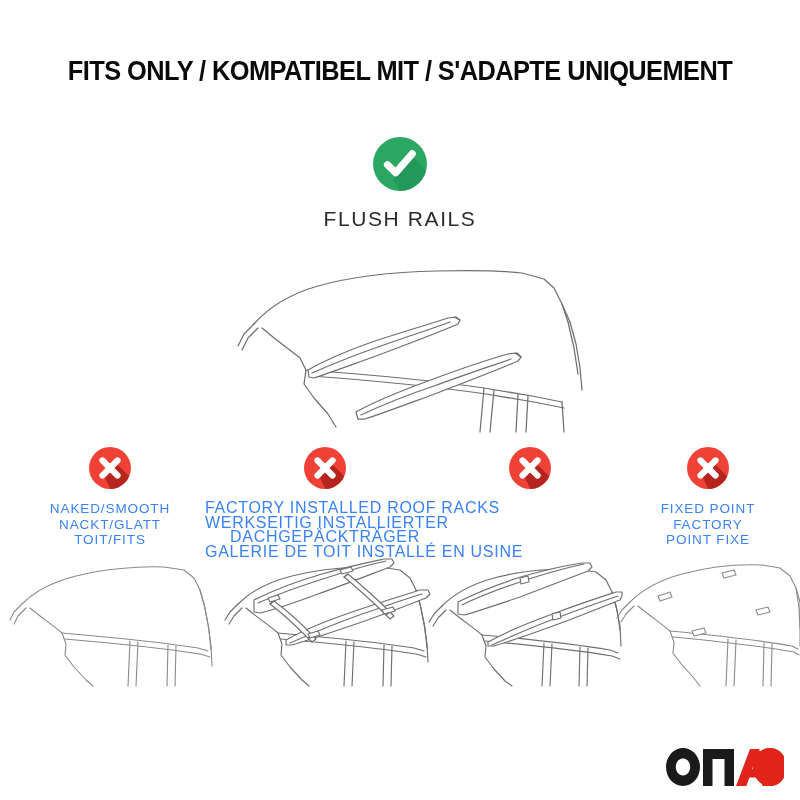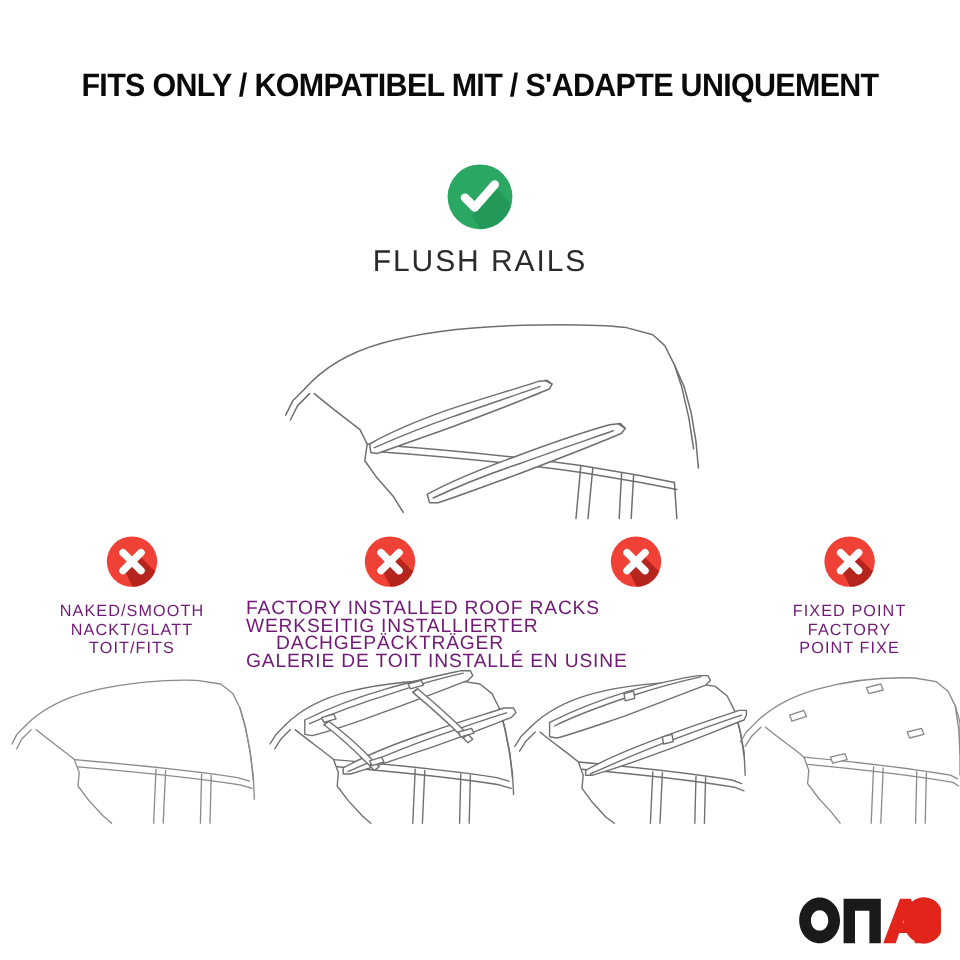--- a/index.html
+++ b/index.html
@@ -38,21 +38,21 @@
     top: 136px;
     width: 800px;
     text-align: center;
   }
   #check-icon-wrap {
     width: 56px;
     height: 56px;
     margin: 0 auto 14px auto;
   }
   #primary-labels {
-    font-size: 25px;
+    font-size: 21px;
     letter-spacing: 1.6px;
     line-height: 25px;
     color: #2b2b2b;
     font-weight: 500;
   }
   #primary-labels div { white-space: nowrap; }
 
   #primary-illustration {
     position: absolute;
     left: 232px;
@@ -69,21 +69,21 @@
   }
   .opt-icon-wrap {
     width: 44px;
     height: 44px;
     margin: 0 auto 11px auto;
   }
   .opt-labels {
     font-size: 13.5px;
     letter-spacing: 0.9px;
     line-height: 15.5px;
-    color: #701a75;
+    color: #3b82f6;
     font-weight: 500;
   }
   .opt-labels div { white-space: nowrap; }
 
   #col-0 { left: 10px;  width: 200px; }
   #col-1 { left: 205px; width: 240px; }
   #col-2 { left: 440px; width: 180px; }
   #col-3 { left: 618px; width: 180px; }
 
   #col-1 .opt-labels { font-size: 16px; letter-spacing: 0.7px; line-height: 14.6px; }

